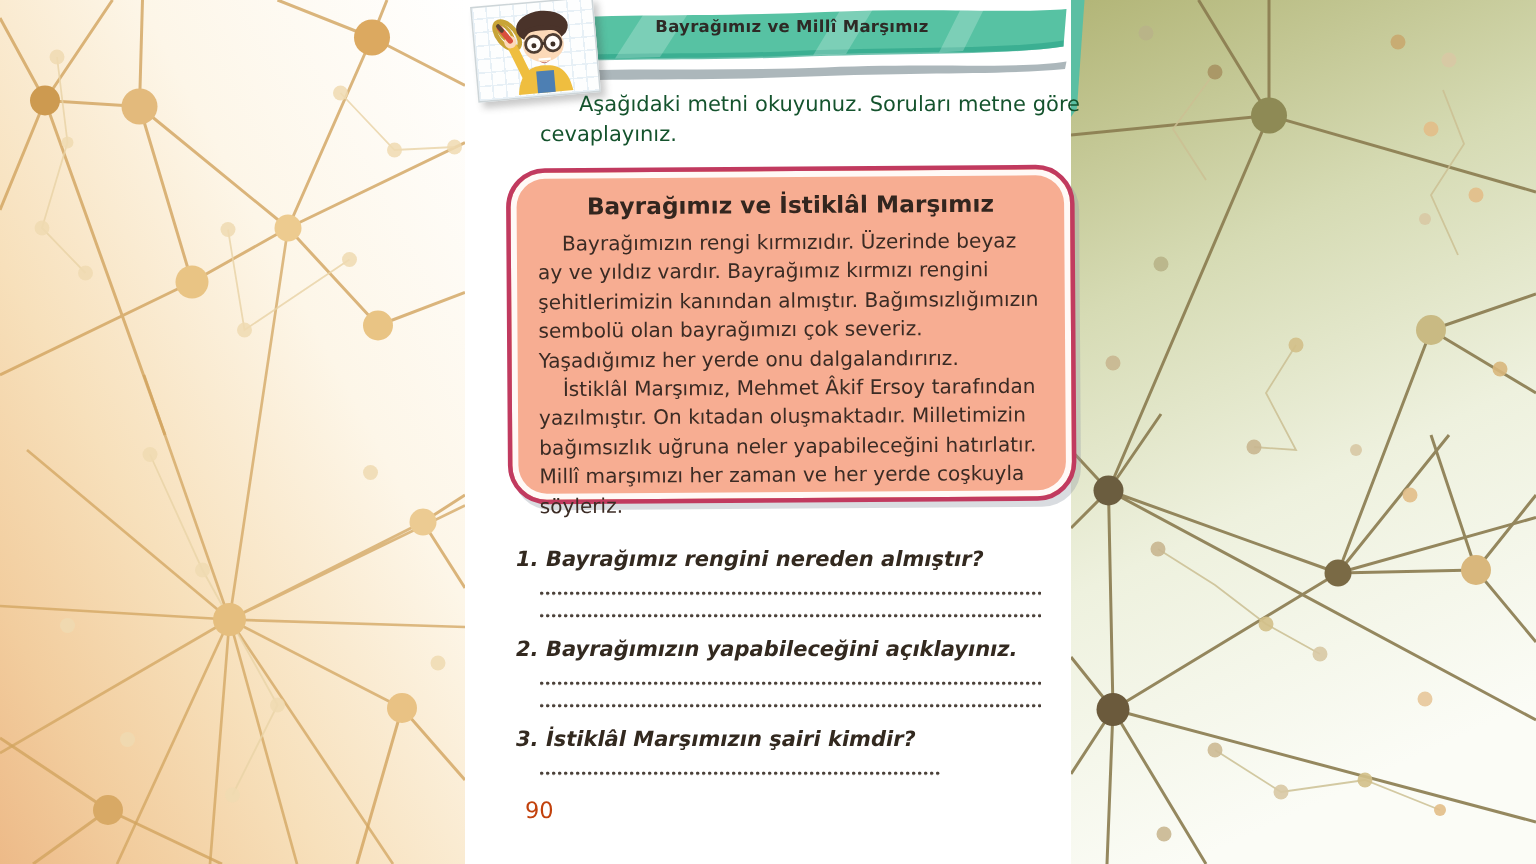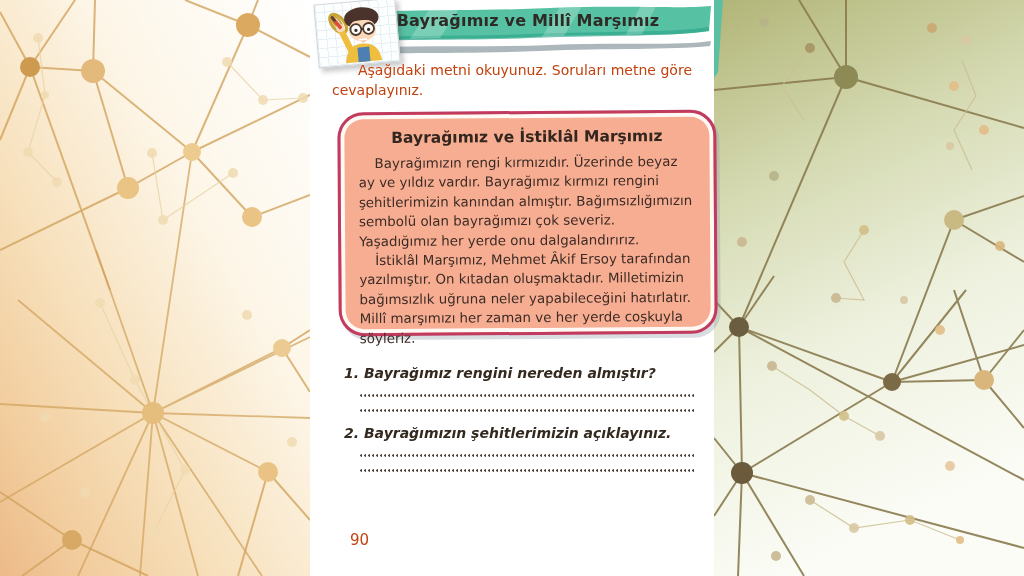--- a/index.html
+++ b/index.html
@@ -8,33 +8,33 @@
   .stage { position:relative; width:1024px; height:576px; background:#ffffff; }
   .bg { position:absolute; top:0; height:576px; }
   .bg-left { left:0; }
   .bg-right { left:714px; }
 
   .page { position:absolute; left:310px; top:0; width:404px; height:576px; background:#ffffff; color:#372C28; }
 
   
   .ribbon-svg { position:absolute; left:0px; top:0px; }
   .ribbon-title { position:absolute; left:68px; top:11px; width:300px; text-align:center;
-    font-size:16px; font-weight:bold; color:#2E2A26; letter-spacing:0.2px; }
+    font-size:11px; font-weight:bold; color:#2E2A26; letter-spacing:0.2px; }
 
   
   .notepad { position:absolute; left:6px; top:1px; width:82px; height:64px; background:#fdfefe;
     border:1px solid #cdd5d8; box-shadow:3px 4px 5px rgba(60,60,60,0.28); transform:rotate(-5deg);
     background-image:
       repeating-linear-gradient(0deg,#E7F0f6 0 1px, transparent 1px 9px),
       repeating-linear-gradient(90deg,#E7F0F6 0 1px, transparent 1px 9px); }
   .notepad svg { position:absolute; left:4px; top:2px; }
   .paperclip { position:absolute; left:-8px; top:-12px; }
 
-  .instruction { position:absolute; left:22px; top:60px; width:360px; font-size:14px; line-height:20px;
-    text-indent:26px; text-align:justify; color:#c2410c; }
+  .instruction { position:absolute; left:50px; top:60px; width:360px; font-size:14px; line-height:20px;
+    text-indent:26px; text-align:justify; color:#14532d; }
 
   .reading-box { position:absolute; left:28px; top:111px; width:379px; height:224px;
     background:#F7AD92; border:3px solid #C13A5F; border-radius:26px;
     box-shadow: inset 0 0 0 4px rgba(255,255,255,0.92), 3px 4px 0 rgba(145,155,165,0.35);
     transform:rotate(-0.4deg); padding:14px 18px 0 18px; }
   .reading-box h2 { font-size:15.5px; font-weight:bold; text-align:center; color:#33261F; margin-bottom:7px; }
   .reading-box p { font-size:13.4px; line-height:19.4px; text-indent:16px; color:#3B2B24; }
 
   .questions { position:absolute; left:34px; top:364px; width:356px; }
   .question { margin-bottom:12px;font-style:italic; }
@@ -228,21 +228,25 @@
       <p>İstiklâl Marşımız, Mehmet Âkif Ersoy tarafından yazılmıştır. On kıtadan oluşmaktadır. Milletimizin bağımsızlık uğruna neler yapabileceğini hatırlatır. Millî marşımızı her zaman ve her yerde coşkuyla söyleriz.</p>
     </div>
 
     <div class="questions">
       <div class="question">
         <div class="q-text"><span>1.</span> <span>Bayrağımız rengini nereden almıştır?</span></div>
         <div class="answer-line"></div>
         <div class="answer-line"></div>
       </div>
       <div class="question">
-        <div class="q-text"><span>2.</span> <span>Bayrağımızın şehitlerimizin açıklayınız.</span></div>
-        <div class="answer-line"></div>
-        <div class="answer-line"></div>
+        <div class="q-text"><span>2.</span> <span>Bayrağımızın yapabileceğini açıklayınız.</span></div>
+        <div class="answer-line"></div>
+        <div class="answer-line"></div>
+      </div>
+      <div class="question">
+        <div class="q-text"><span>3.</span> <span>İstiklâl Marşımızın şairi kimdir?</span></div>
+        <div class="answer-line short"></div>
       </div>
     </div>
 
     <div class="page-number">90</div>
   </div>
 </div>
 
 </body></html>

